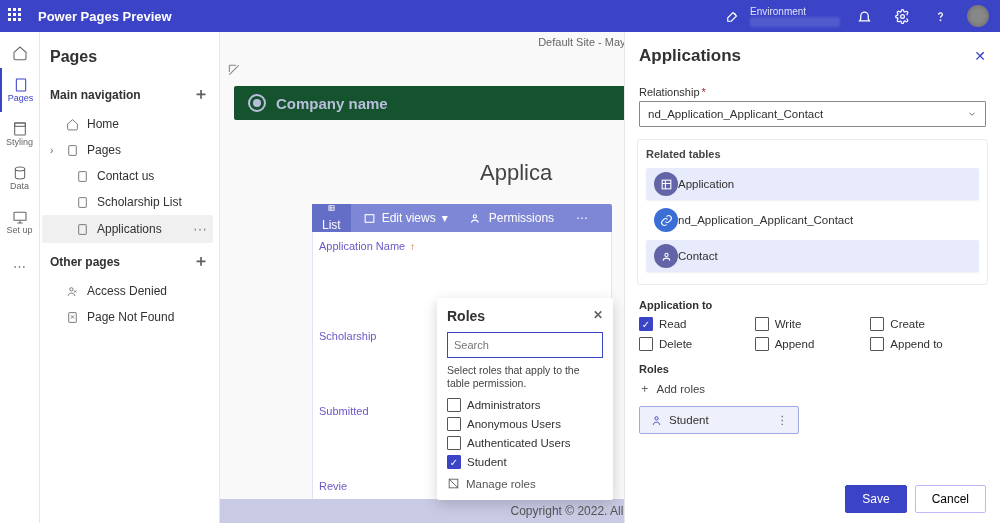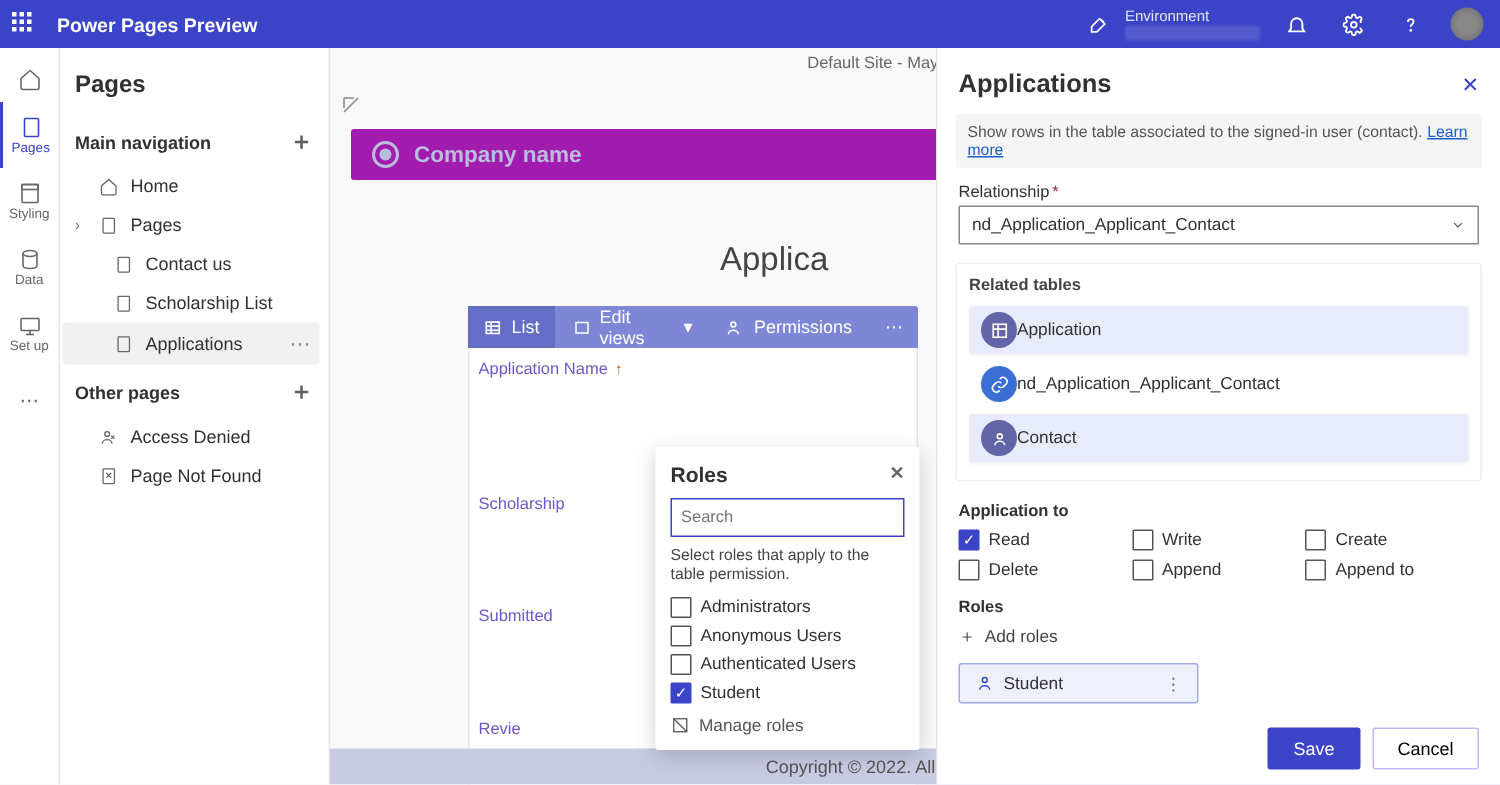--- a/index.html
+++ b/index.html
@@ -33,29 +33,29 @@
 .nav-item.lvl2 { padding-left: 34px; }
 .nav-item .chev { position: absolute; left: 8px; font-size: 10px; color: #666; }
 .nav-item svg { width: 13px; height: 13px; color: #666; flex-shrink: 0; }
 .nav-item.selected { background: #f0f0f0; }
 .nav-item .more { margin-left: auto; color: #888; font-size: 14px; }
 
 
 .main { position: absolute; left: 220px; top: 32px; right: 0; height: 491px; background: #faf9fa; z-index: 1; }
 .main-header { height: 24px; text-align: center; font-size: 11px; color: #666; padding-top: 4px; }
 .corner-icon { position: absolute; left: 6px; top: 30px; color: #888; }
-.company-banner { margin: 30px 14px 0 14px; height: 34px; background: #a21caf; display: flex; align-items: center; gap: 10px; padding: 0 14px; border-radius: 2px; }
+.company-banner { margin: 30px 14px 0 14px; height: 34px; background: #14532d; display: flex; align-items: center; gap: 10px; padding: 0 14px; border-radius: 2px; }
 .company-banner .clogo { width: 18px; height: 18px; border: 2px solid #b9bedd; border-radius: 50%; position: relative; }
 .company-banner .clogo::after { content: ''; position: absolute; width: 8px; height: 8px; background: #b9bedd; border-radius: 50%; top: 3px; left: 3px; }
 .company-banner .clabel { color: #b9bedd; font-size: 15px; font-weight: 600; }
 .page-body { margin: 40px 14px 0 90px; }
 .page-title { font-size: 22px; color: #444; margin-bottom: 18px; margin-left: 170px; }
 .toolbar { background: #7d87d6; height: 28px; display: flex; align-items: center; gap: 2px; color: #fff; font-size: 12px; width: 300px; border-radius: 2px 2px 0 0; margin-left: 2px;}
 .toolbar .tbtn { display: flex; align-items: center; gap: 6px; padding: 0 10px; height: 28px; cursor: pointer; }
-.toolbar .tbtn.active { background: #646ec7; }
+.toolbar .tbtn.active { background: #646ec7; flex-direction: column; }
 .toolbar .tbtn svg { width: 13px; height: 13px; }
 .grid-head { background: #fff; display: flex; border: 1px solid #e4e2f0; border-top: none; width: 300px; margin-left: 2px; font-size: 11px; flex-direction: column; }
 .grid-head div { padding: 8px 6px; color: #6e56c7; }
 .grid-head .sort { font-size: 10px; margin-left: 2px; }
 .grid-empty { background: #fff; border: 1px solid #e4e2f0; border-top: none; padding: 24px 8px; font-size: 12px; color: #444; width: 300px; margin-left: 2px;}
 
 .footer-copy { position: absolute; bottom: 0; left: 0; right: 0; height: 24px; background: #c9cbe5; font-size: 12px; color: #555; text-align: center; line-height: 24px; }
 
 
 .rightpanel { position: absolute; top: 32px; right: 0; width: 376px; height: 491px; background: #fff; z-index: 5; border-left: 1px solid #e6e6e6; display: flex; flex-direction: column; }
@@ -332,24 +332,20 @@
       </svg>
     <span>Manage roles</span>
   </div>
 </div>
 
 <div class="rightpanel">
   <div class="rp-header">
     <h3>Applications</h3>
     <span class="close">✕</span>
   </div>
-  <div class="info-strip">
-    <span>Show rows in the table associated to the signed-in user (contact).</span>
-    <a>Learn more</a>
-  </div>
 
   <div class="field-block">
     <div class="field-label"><span>Relationship</span><span class="req">*</span></div>
     <div class="select-box">
       <span>nd_Application_Applicant_Contact</span>
       <svg viewBox="0 0 24 24" fill="none" stroke="currentColor" stroke-width="2">
           <path d="M6 9l6 6 6-6"></path>
         </svg>
     </div>
   </div>

